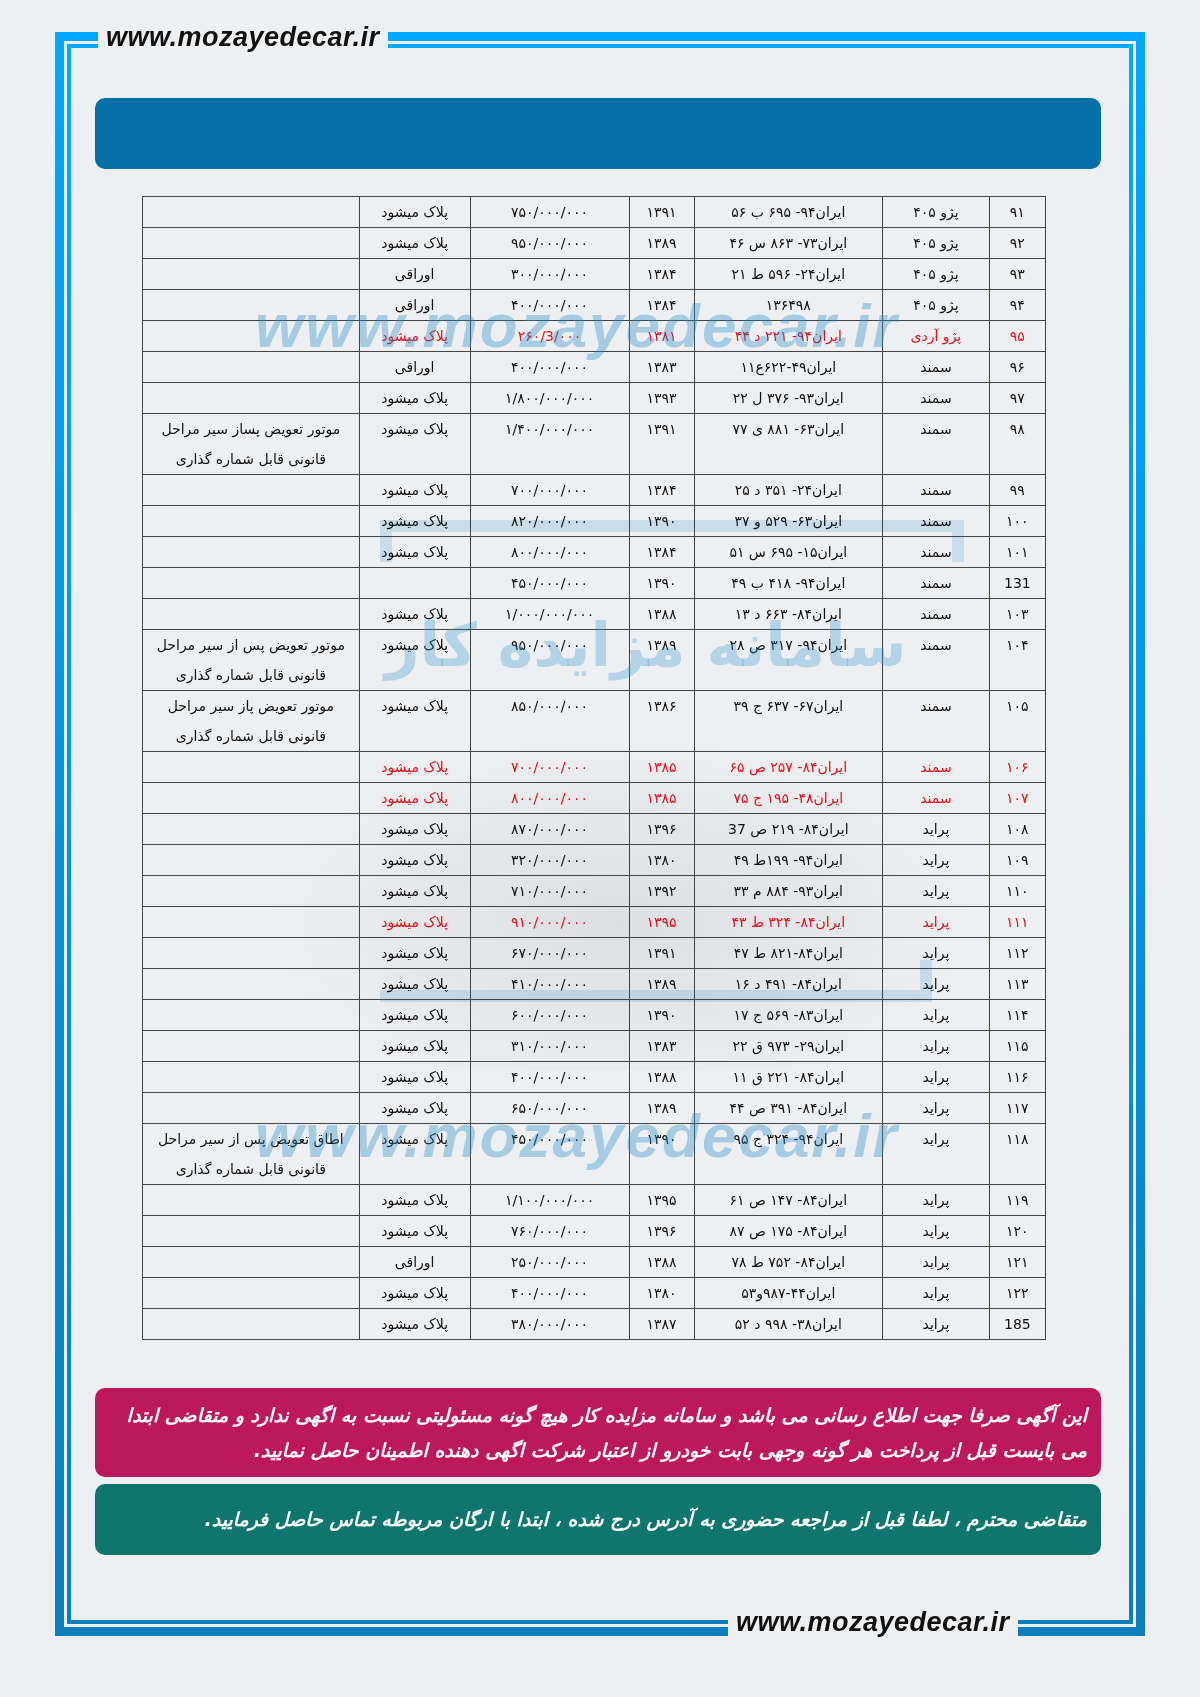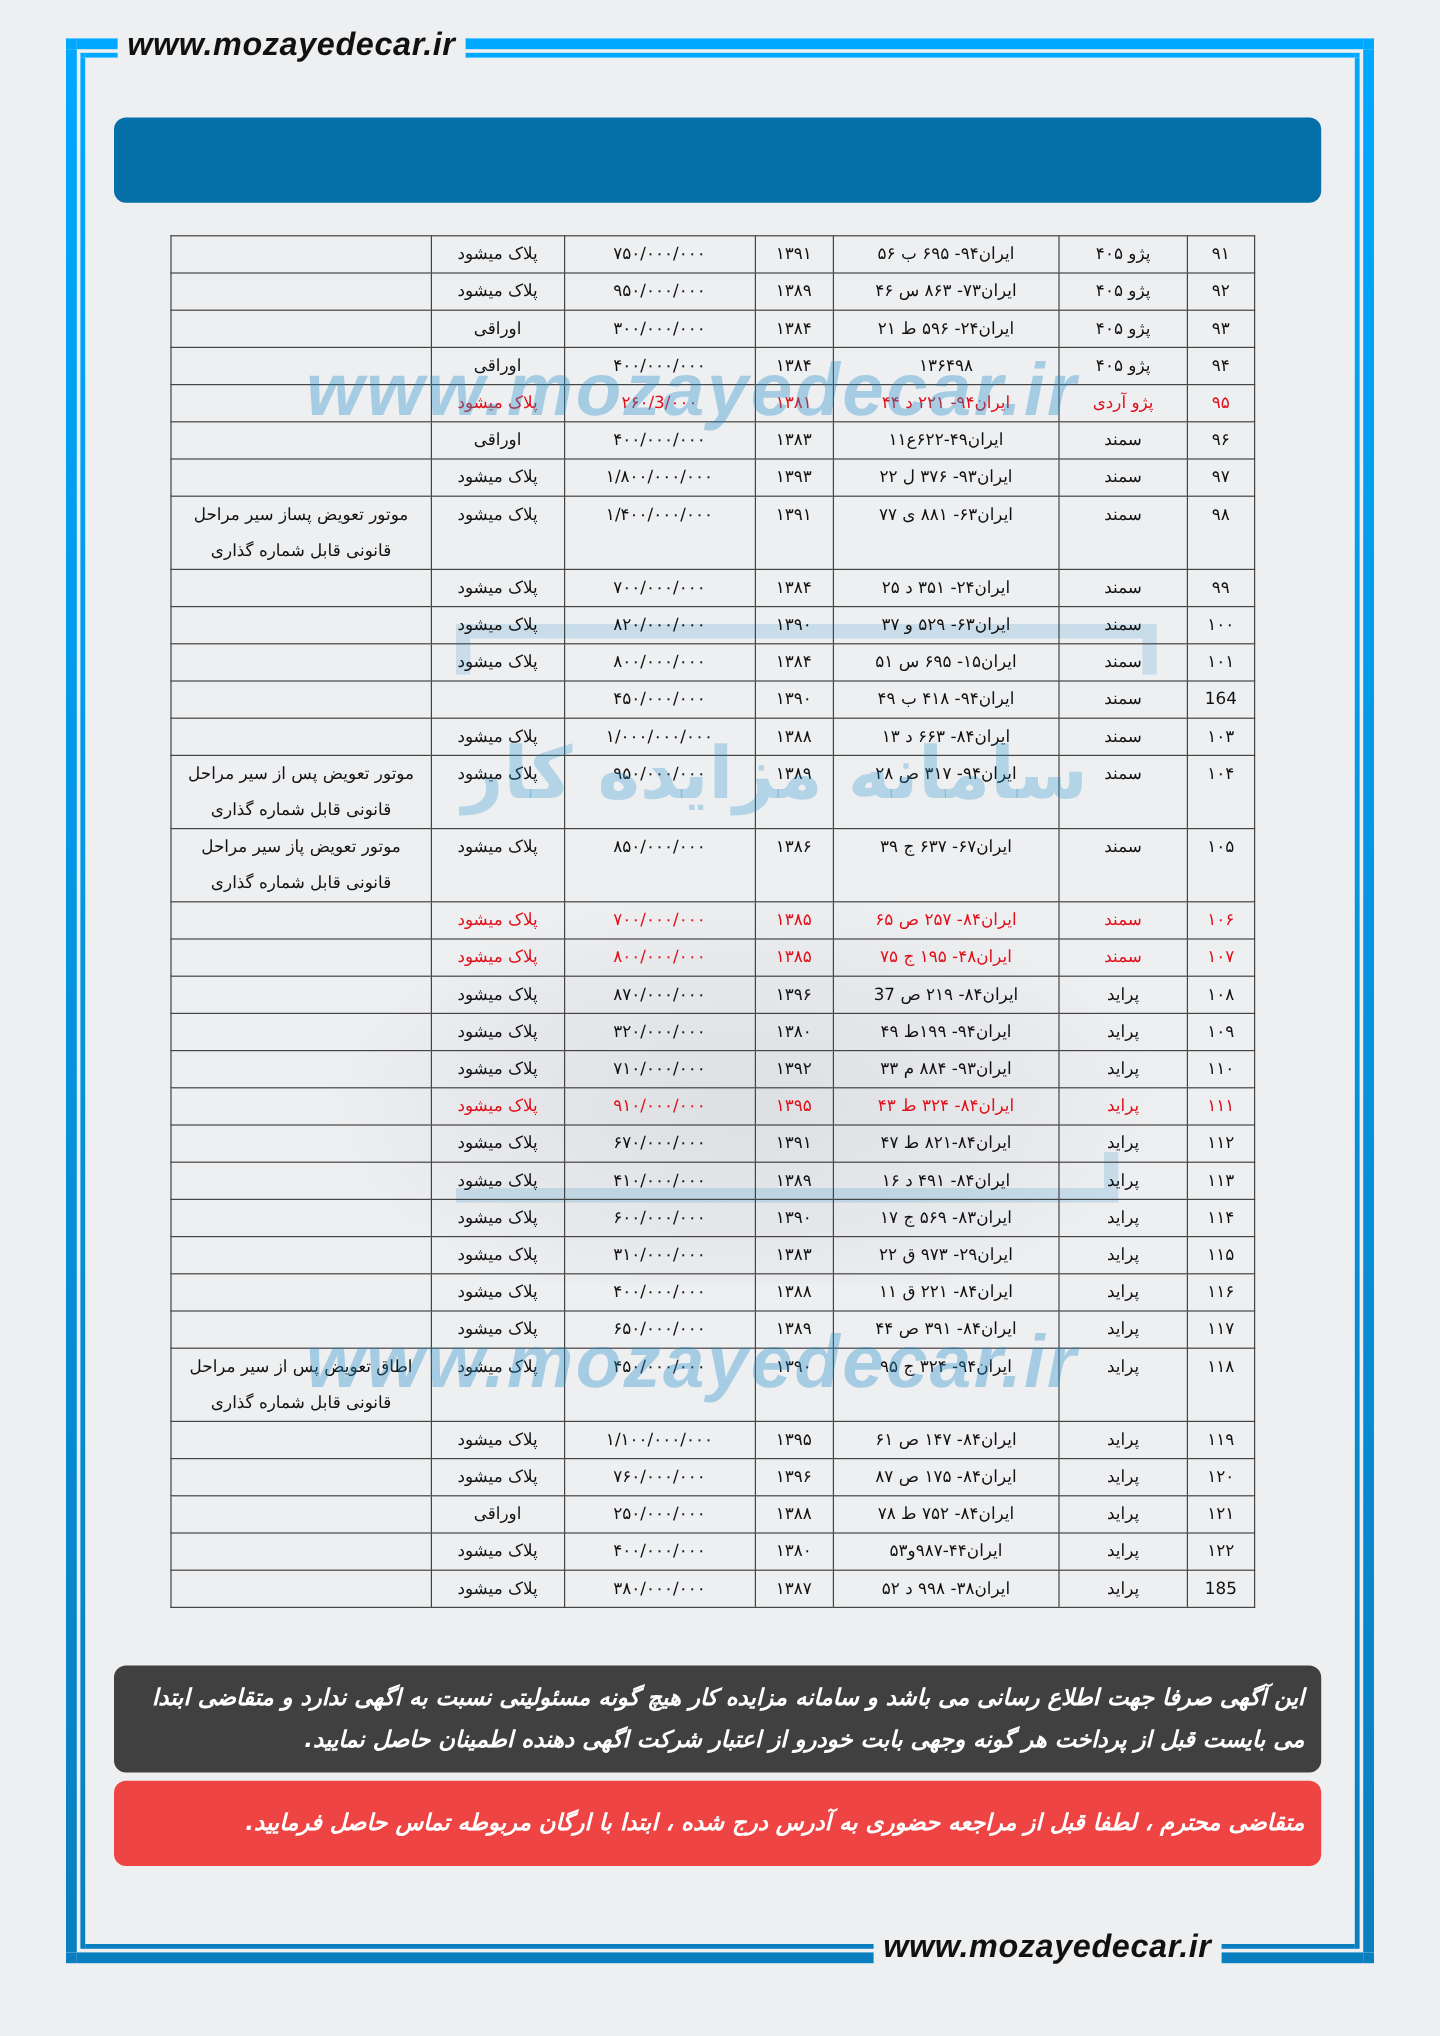--- a/index.html
+++ b/index.html
@@ -71,22 +71,22 @@
     td.c-plate { width: 193px; }
     td.c-year { width: 66px; }
     td.c-price { width: 162px; }
     td.c-status { width: 114px; }
     td.c-notes { width: 226px; line-height: 25px; padding-top: 3px; }
     .notice {
       position: absolute; left: 95px; width: 1006px; border-radius: 10px;
       color: #fff; font-weight: bold; font-style: italic; direction: rtl;
       font-size: 19px; box-sizing: border-box; padding: 10px 14px;
     }
-    .notice-red { top: 1388px; height: 89px; background: #404040; line-height: 35px; }
-    .notice-blue { top: 1484px; height: 71px; background: #ef4444; line-height: 50px; }
+    .notice-red { top: 1388px; height: 89px; background: #be185d; line-height: 35px; }
+    .notice-blue { top: 1484px; height: 71px; background: #0f766e; line-height: 50px; }
   </style>
 </head>
 <body>
 
 <div class="frame-outer"></div>
 <div class="frame-inner"></div>
 
 <div class="site-label site-top">www.mozayedecar.ir</div>
 
 <div class="header-bar"></div>
@@ -190,21 +190,21 @@
       <tr>
         <td class="c-num">۱۰۱</td>
         <td class="c-model">سمند</td>
         <td class="c-plate">ایران۱۵- ۶۹۵ س ۵۱</td>
         <td class="c-year">۱۳۸۴</td>
         <td class="c-price">۸۰۰/۰۰۰/۰۰۰</td>
         <td class="c-status">پلاک میشود</td>
         <td class="c-notes"></td>
       </tr>
       <tr>
-        <td class="c-num">164</td>
+        <td class="c-num">131</td>
         <td class="c-model">سمند</td>
         <td class="c-plate">ایران۹۴- ۴۱۸ ب ۴۹</td>
         <td class="c-year">۱۳۹۰</td>
         <td class="c-price">۴۵۰/۰۰۰/۰۰۰</td>
         <td class="c-status"></td>
         <td class="c-notes"></td>
       </tr>
       <tr>
         <td class="c-num">۱۰۳</td>
         <td class="c-model">سمند</td>

